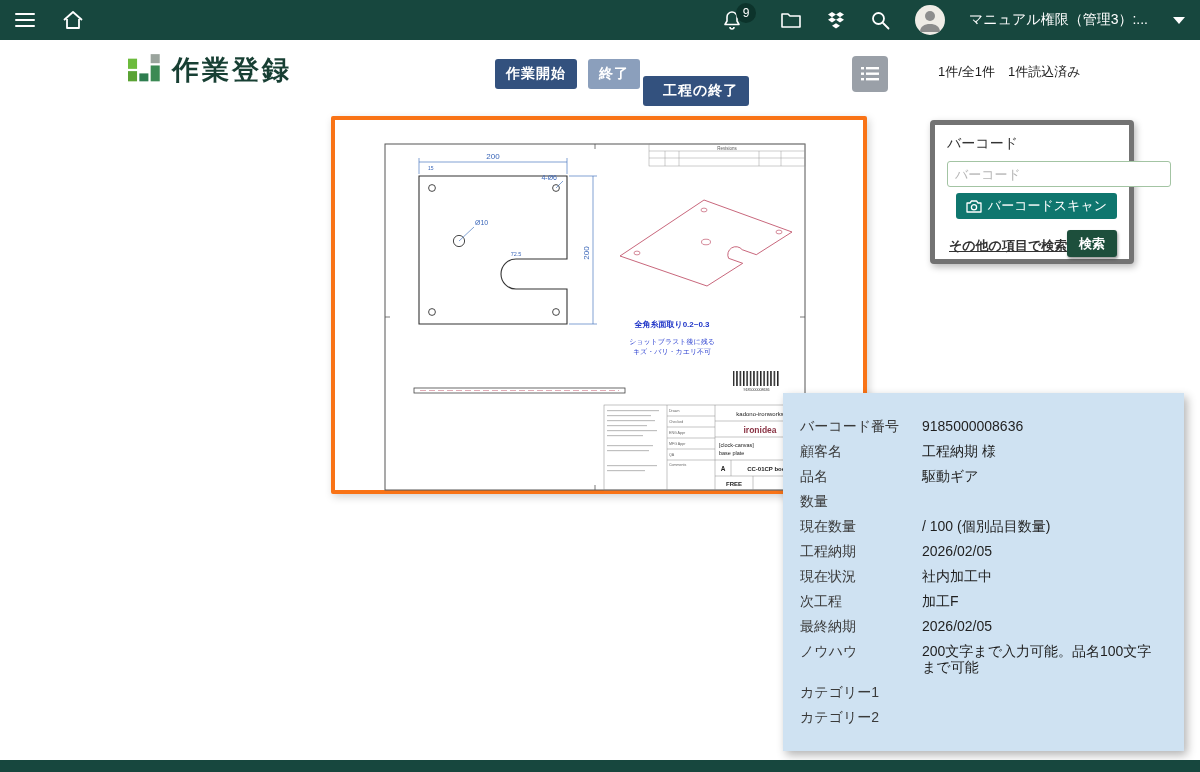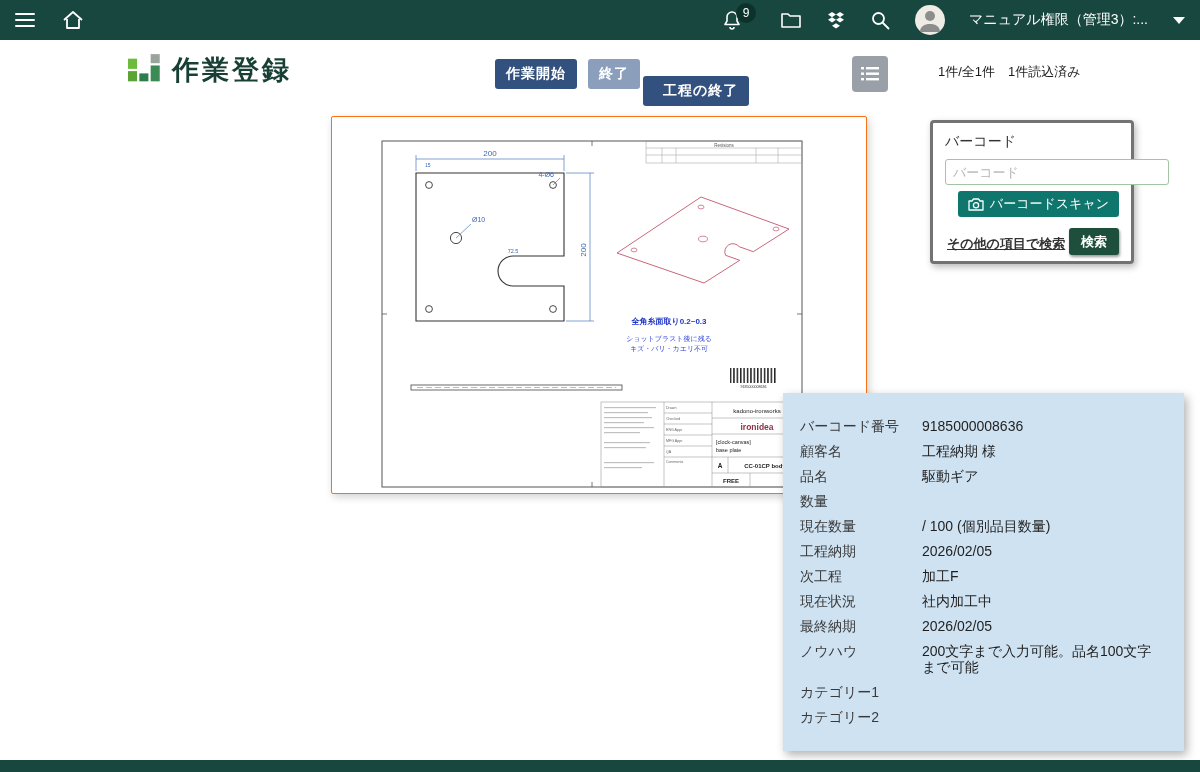--- a/index.html
+++ b/index.html
@@ -47,27 +47,27 @@
   #btn-proc-end { left:611px; top:76px;padding-left:20px; }
   .list-btn {
     position:absolute; left:852px; top:56px; width:36px; height:36px;
     background:#9aa0a8; border:none; border-radius:4px; cursor:pointer;
     display:flex; align-items:center; justify-content:center;
   }
   .count-text { position:absolute; left:938px; top:63px; font-size:13px; color:#1b1b1b; }
   
   .drawing-card {
     position:absolute; left:331px; top:116px; width:536px; height:378px;
-    background:#fff; border:1px solid #f97316; border-radius:2px;
+    background:#fff; border:4px solid #f97316; border-radius:2px;
     box-shadow:2px 3px 8px rgba(0,0,0,0.18);
   }
   
   .barcode-card {
     position:absolute; left:930px; top:120px; width:204px; height:144px;
-    background:#fff; border:3px solid #737373; border-radius:4px;
+    background:#fff; border:5px solid #737373; border-radius:4px;
     box-shadow:2px 3px 7px rgba(0,0,0,0.28); padding:10px 12px;
   }
   .barcode-card h3 { font-size:14px; font-weight:normal; color:#333; margin-bottom:8px; }
   .barcode-input {
     width:224px; height:26px; border:1px solid #a3c4a3; border-radius:3px;
     font-size:13px; padding:0 7px; color:#333; outline:none;
     font-family:"Liberation Sans",sans-serif;
   }
   .barcode-input::placeholder { color:#b5b5b5; }
   .scan-btn {
@@ -332,28 +332,28 @@
   </div>
   <div class="info-row">
     <span class="info-label">現在数量</span>
     <span class="info-value">/ 100 (個別品目数量)</span>
   </div>
   <div class="info-row">
     <span class="info-label">工程納期</span>
     <span class="info-value">2026/02/05</span>
   </div>
   <div class="info-row">
+    <span class="info-label">現在状況</span>
+    <span class="info-value">社内加工中</span>
+  </div>
+  <div class="info-row">
     <span class="info-label">次工程</span>
     <span class="info-value">加工F</span>
   </div>
   <div class="info-row">
-    <span class="info-label">現在状況</span>
-    <span class="info-value">社内加工中</span>
-  </div>
-  <div class="info-row">
     <span class="info-label">最終納期</span>
     <span class="info-value">2026/02/05</span>
   </div>
   <div class="info-row">
     <span class="info-label">ノウハウ</span>
     <span class="info-value">200文字まで入力可能。品名100文字まで可能</span>
   </div>
   <div class="info-row">
     <span class="info-label">カテゴリー1</span>
     <span class="info-value"></span>

